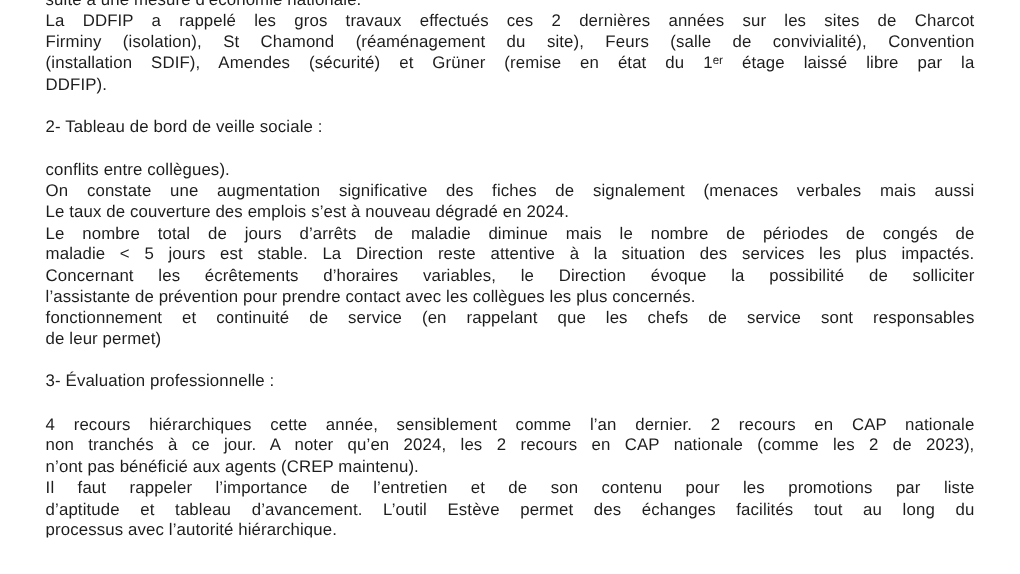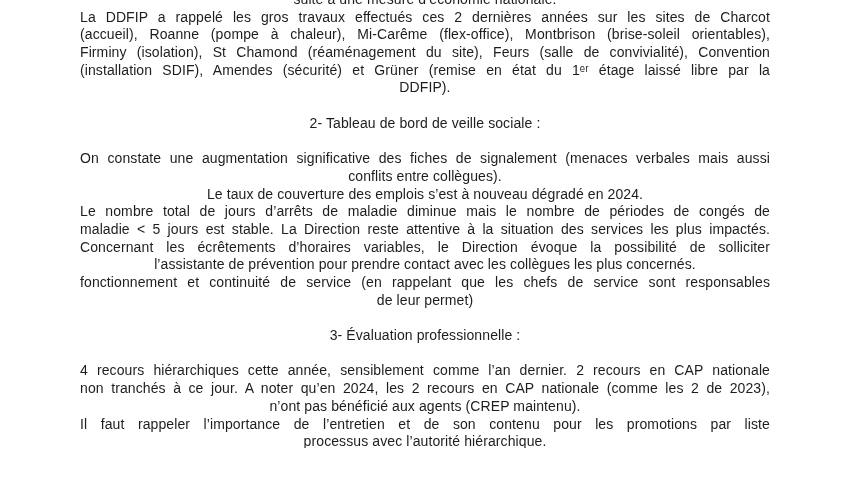--- a/index.html
+++ b/index.html
@@ -9,74 +9,74 @@
   }
   body {
     width: 850px;
     height: 478px;
     overflow: hidden;
   }
   .page {
     box-sizing: border-box;
     width: 850px;
     height: 448px;
-    padding: 0 80px;
+    padding: 0 38px;
     background: #ffffff;
     overflow: hidden;
   }
   .doc {
     margin-top: -9px;
     font-family: "Liberation Sans", "DejaVu Sans", sans-serif;
     font-size: 14px;
     line-height: 17.7px;
     color: #1d1d1d;
     letter-spacing: 0.1px;
   }
   .line {
     height: 17.7px;
     overflow: visible;
-    text-align: center;
+    text-align: left;
     white-space: normal;
   }
   .line.just {
     text-align: justify;
     text-align-last: justify;
   }
   .line.blank {
     height: 17.7px;
   }
   .line.heading {
     font-weight: normal;
   }
 </style>
 </head>
 <body>
 
 <div class="page">
   <div class="doc" id="doc-content" style="color: rgb(29, 29, 29);">
       <div class="line">suite à une mesure d’économie nationale.</div>
       <div class="line just">La DDFIP a rappelé les gros travaux effectués ces 2 dernières années sur les sites de Charcot</div>
-      <div class="line just">(accueil), Roanne (pompe à chaleur), Mi-Carême (flex-office), Montbrison (brise-soleil orientables),</div>
       <div class="line just">Firminy (isolation), St Chamond (réaménagement du site), Feurs (salle de convivialité), Convention</div>
       <div class="line just">(installation SDIF), Amendes (sécurité) et Grüner (remise en état du 1ᵉʳ étage laissé libre par la</div>
       <div class="line">DDFIP).</div>
       <div class="line blank"></div>
       <div class="line heading">2- Tableau de bord de veille sociale :</div>
       <div class="line blank"></div>
+      <div class="line">conflits entre collègues).</div>
       <div class="line just">On constate une augmentation significative des fiches de signalement (menaces verbales mais aussi</div>
-      <div class="line">conflits entre collègues).</div>
       <div class="line">Le taux de couverture des emplois s’est à nouveau dégradé en 2024.</div>
       <div class="line just">Le nombre total de jours d’arrêts de maladie diminue mais le nombre de périodes de congés de</div>
       <div class="line just">maladie &lt; 5 jours est stable. La Direction reste attentive à la situation des services les plus impactés.</div>
       <div class="line just">Concernant les écrêtements d’horaires variables, le Direction évoque la possibilité de solliciter</div>
       <div class="line">l’assistante de prévention pour prendre contact avec les collègues les plus concernés.</div>
       <div class="line just">fonctionnement et continuité de service (en rappelant que les chefs de service sont responsables</div>
       <div class="line">de leur permet)</div>
       <div class="line blank"></div>
       <div class="line heading">3- Évaluation professionnelle :</div>
       <div class="line blank"></div>
       <div class="line just">4 recours hiérarchiques cette année, sensiblement comme l’an dernier. 2 recours en CAP nationale</div>
       <div class="line just">non tranchés à ce jour. A noter qu’en 2024, les 2 recours en CAP nationale (comme les 2 de 2023),</div>
       <div class="line">n’ont pas bénéficié aux agents (CREP maintenu).</div>
       <div class="line just">Il faut rappeler l’importance de l’entretien et de son contenu pour les promotions par liste</div>
+      <div class="line just">d’aptitude et tableau d’avancement. L’outil Estève permet des échanges facilités tout au long du</div>
       <div class="line">processus avec l’autorité hiérarchique.</div>
     </div>
 </div>
 
 </body></html>

